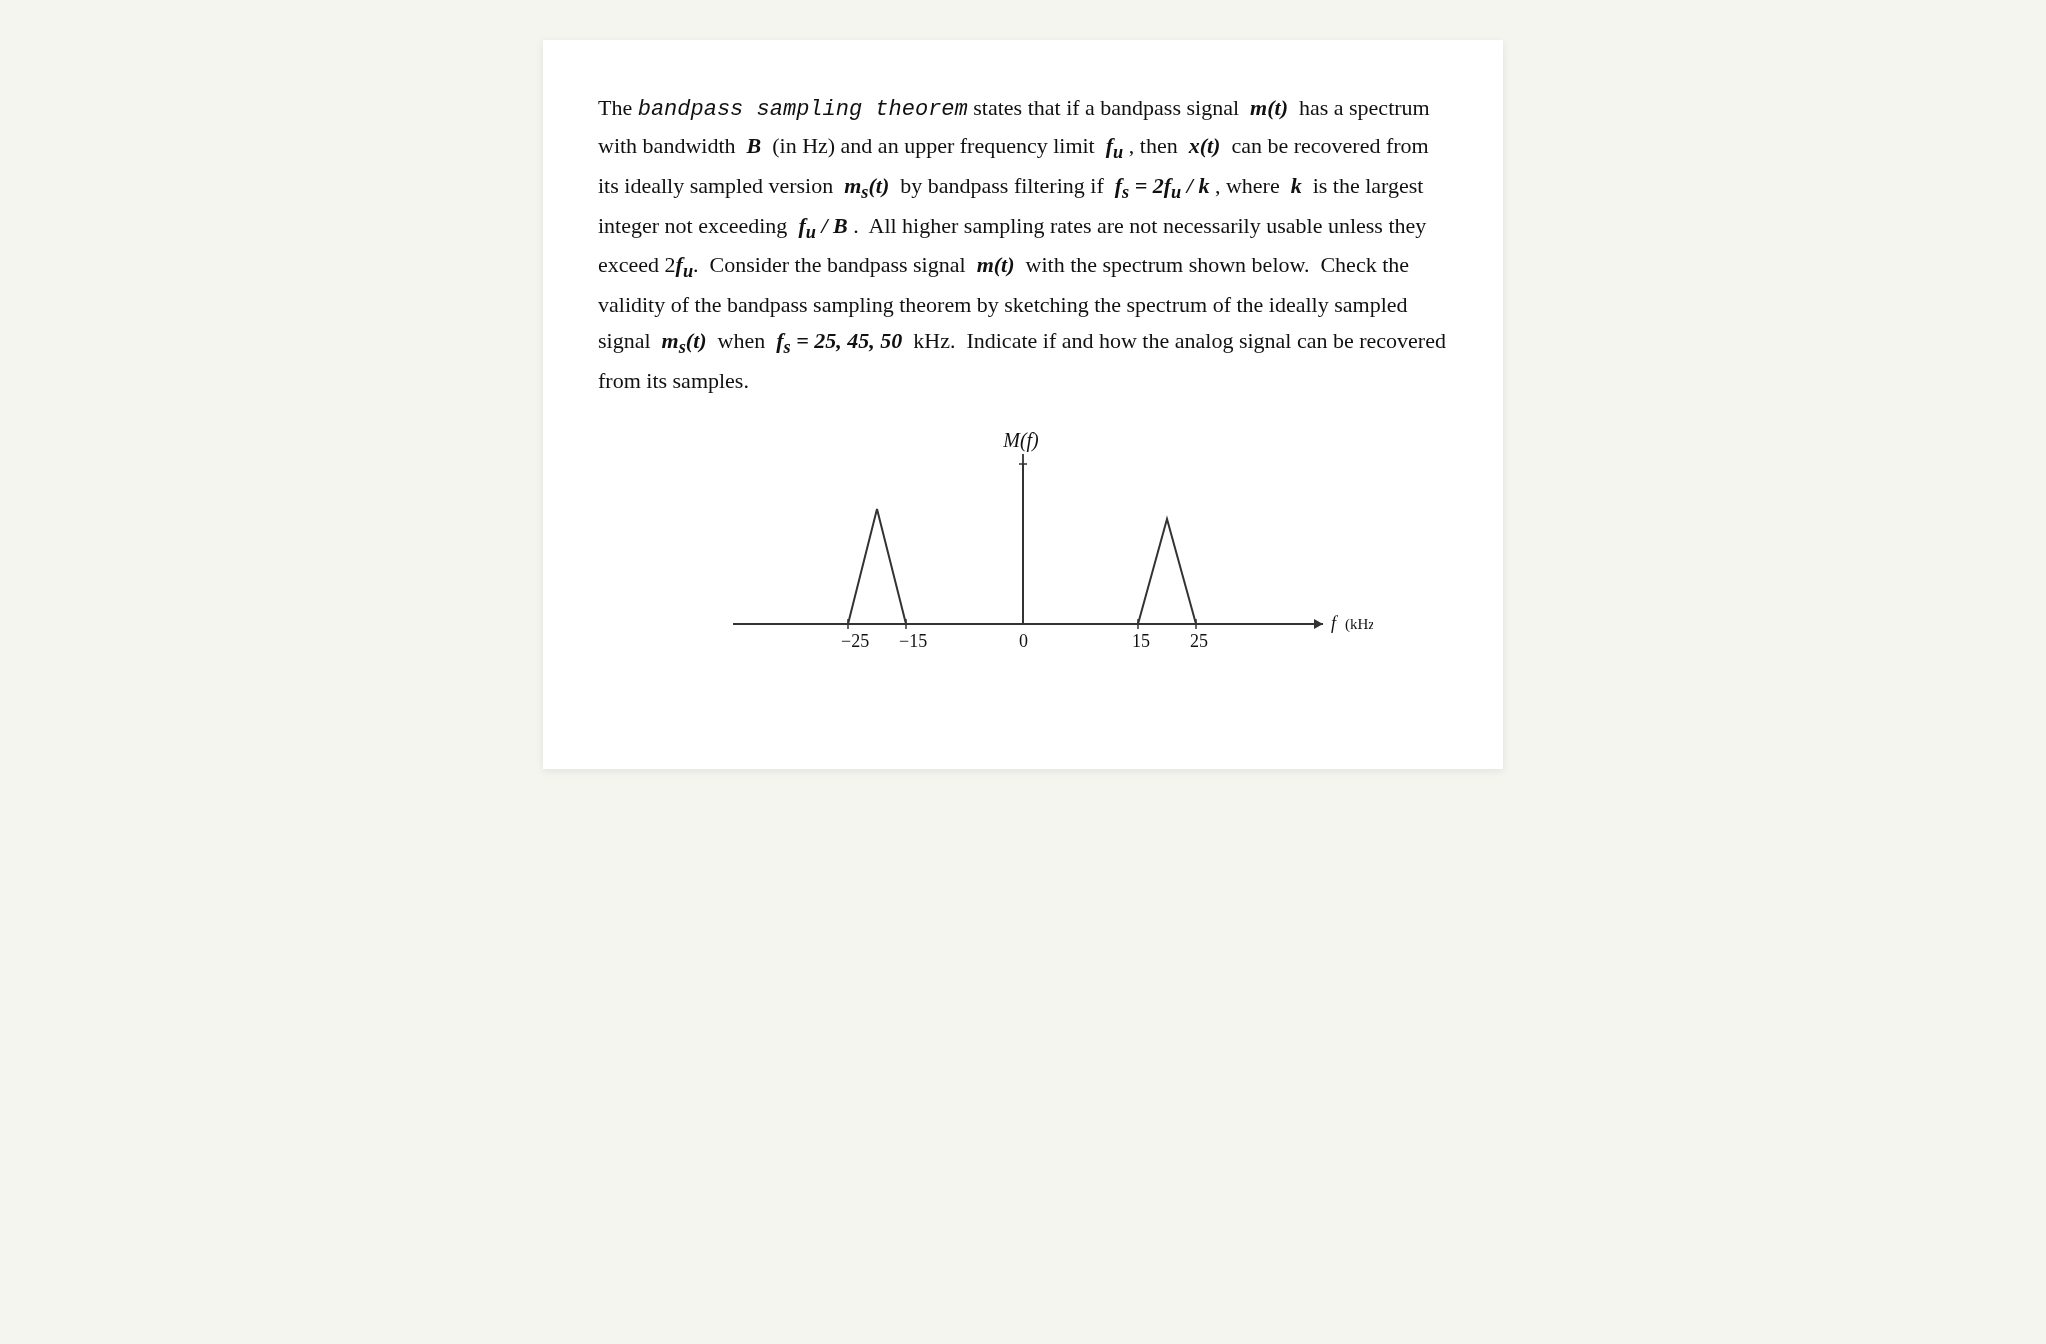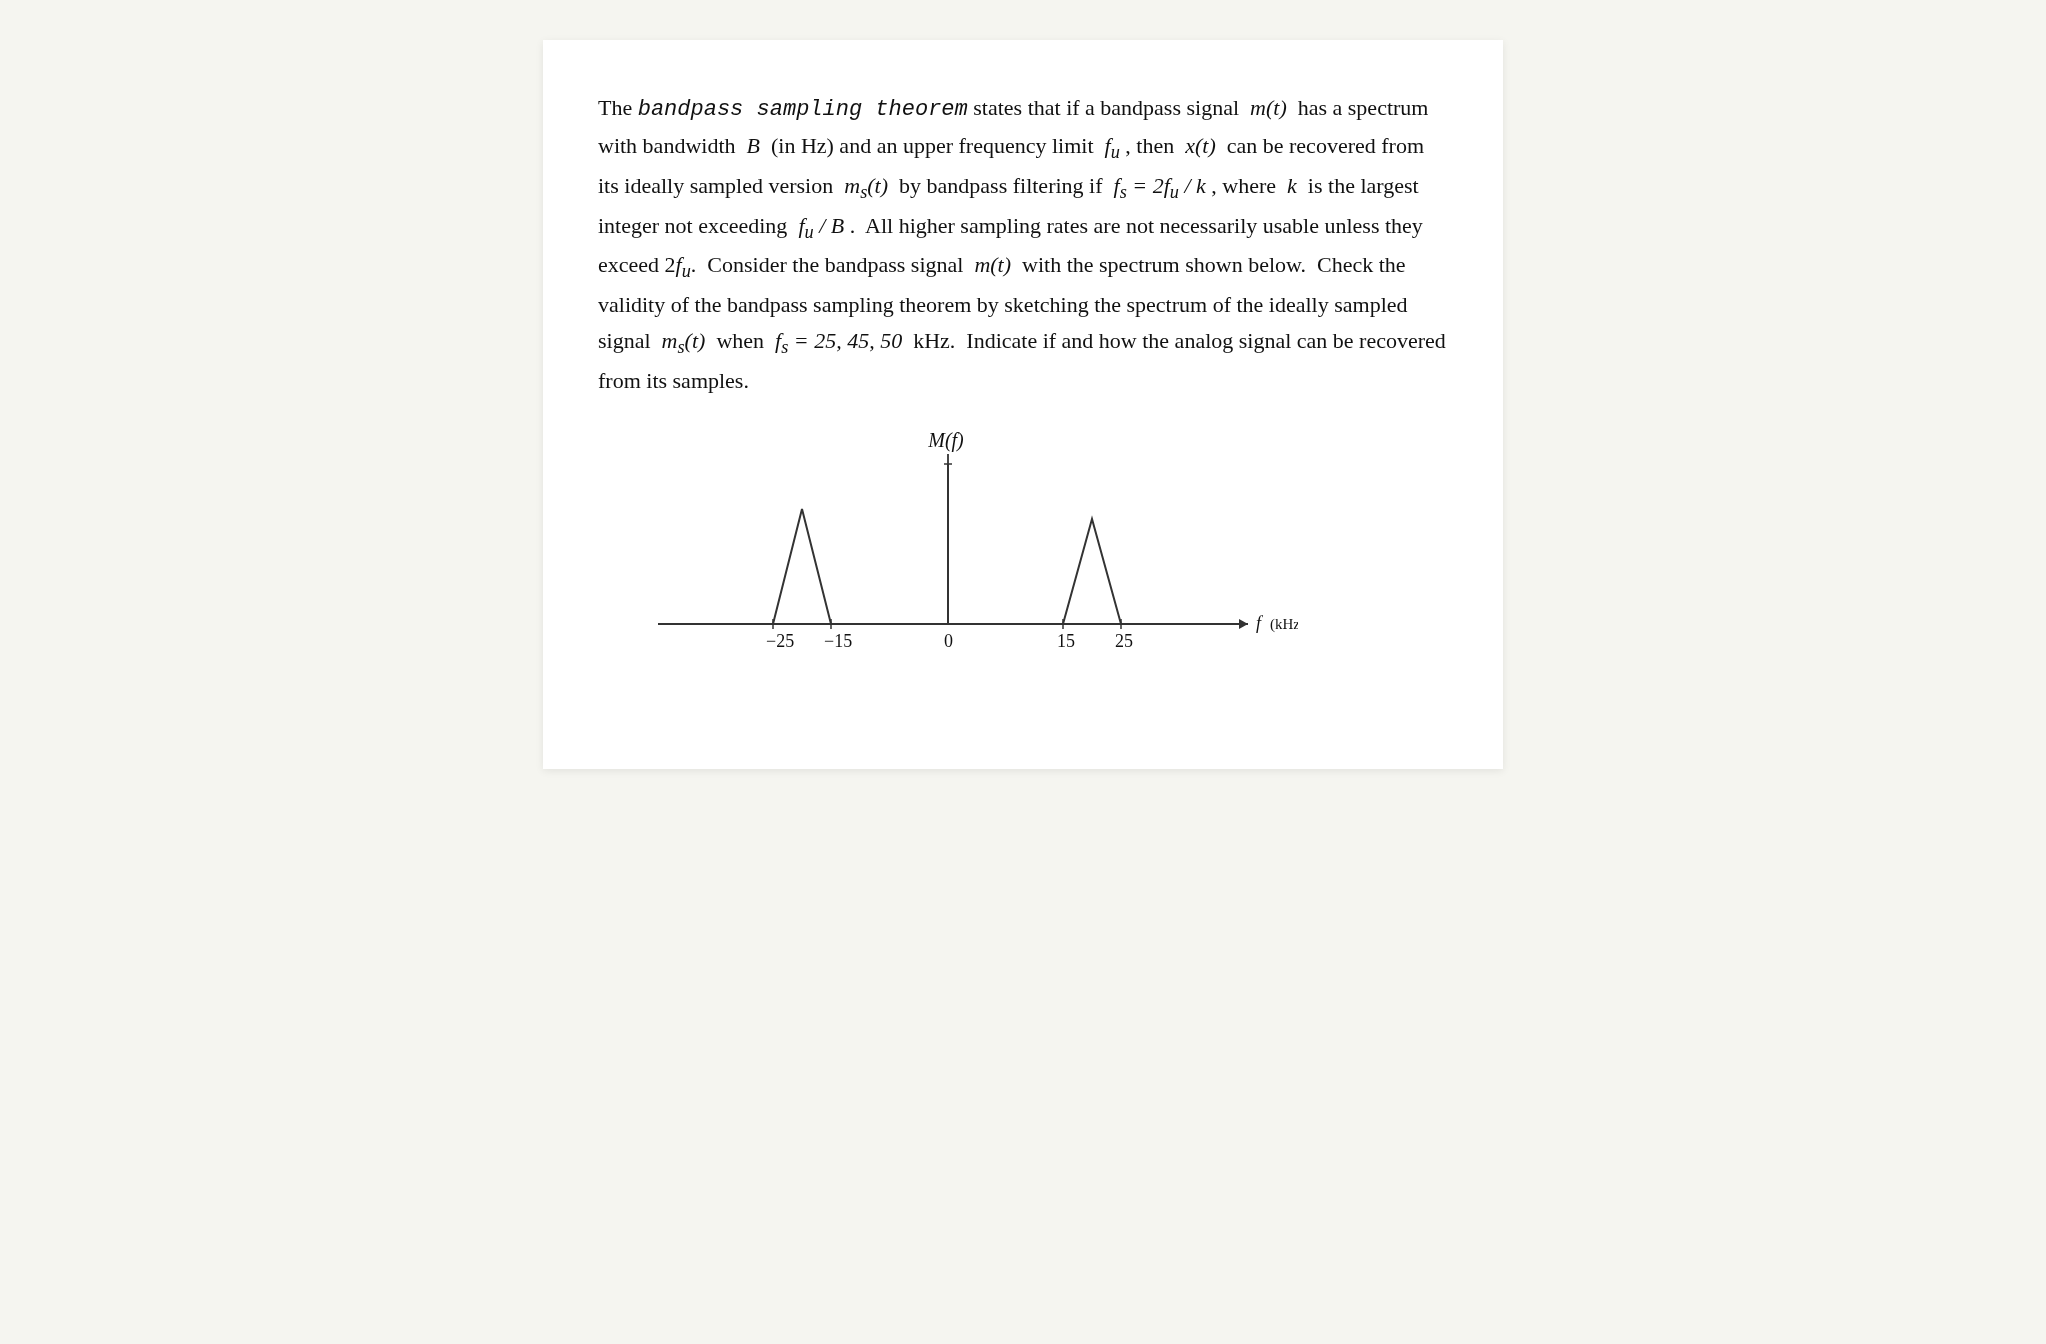--- a/index.html
+++ b/index.html
@@ -34,26 +34,28 @@
     }
 
     em.theorem {
       font-style: italic;
       font-family: Liberation Mono, monospace;
     }
 
     .math-inline {
       font-style: italic;
       font-family: 'Times New Roman', Times, serif;
+      font-weight: bold;
     }
 
     
     .chart-container {
       display: flex;
       flex-direction: column;
+      align-items: center;
       margin-top: 4px;
     }
 
     .chart-wrapper {
       position: relative;
       width: 700px;
       height: 280px;
     }
 
     svg.spectrum-chart {

